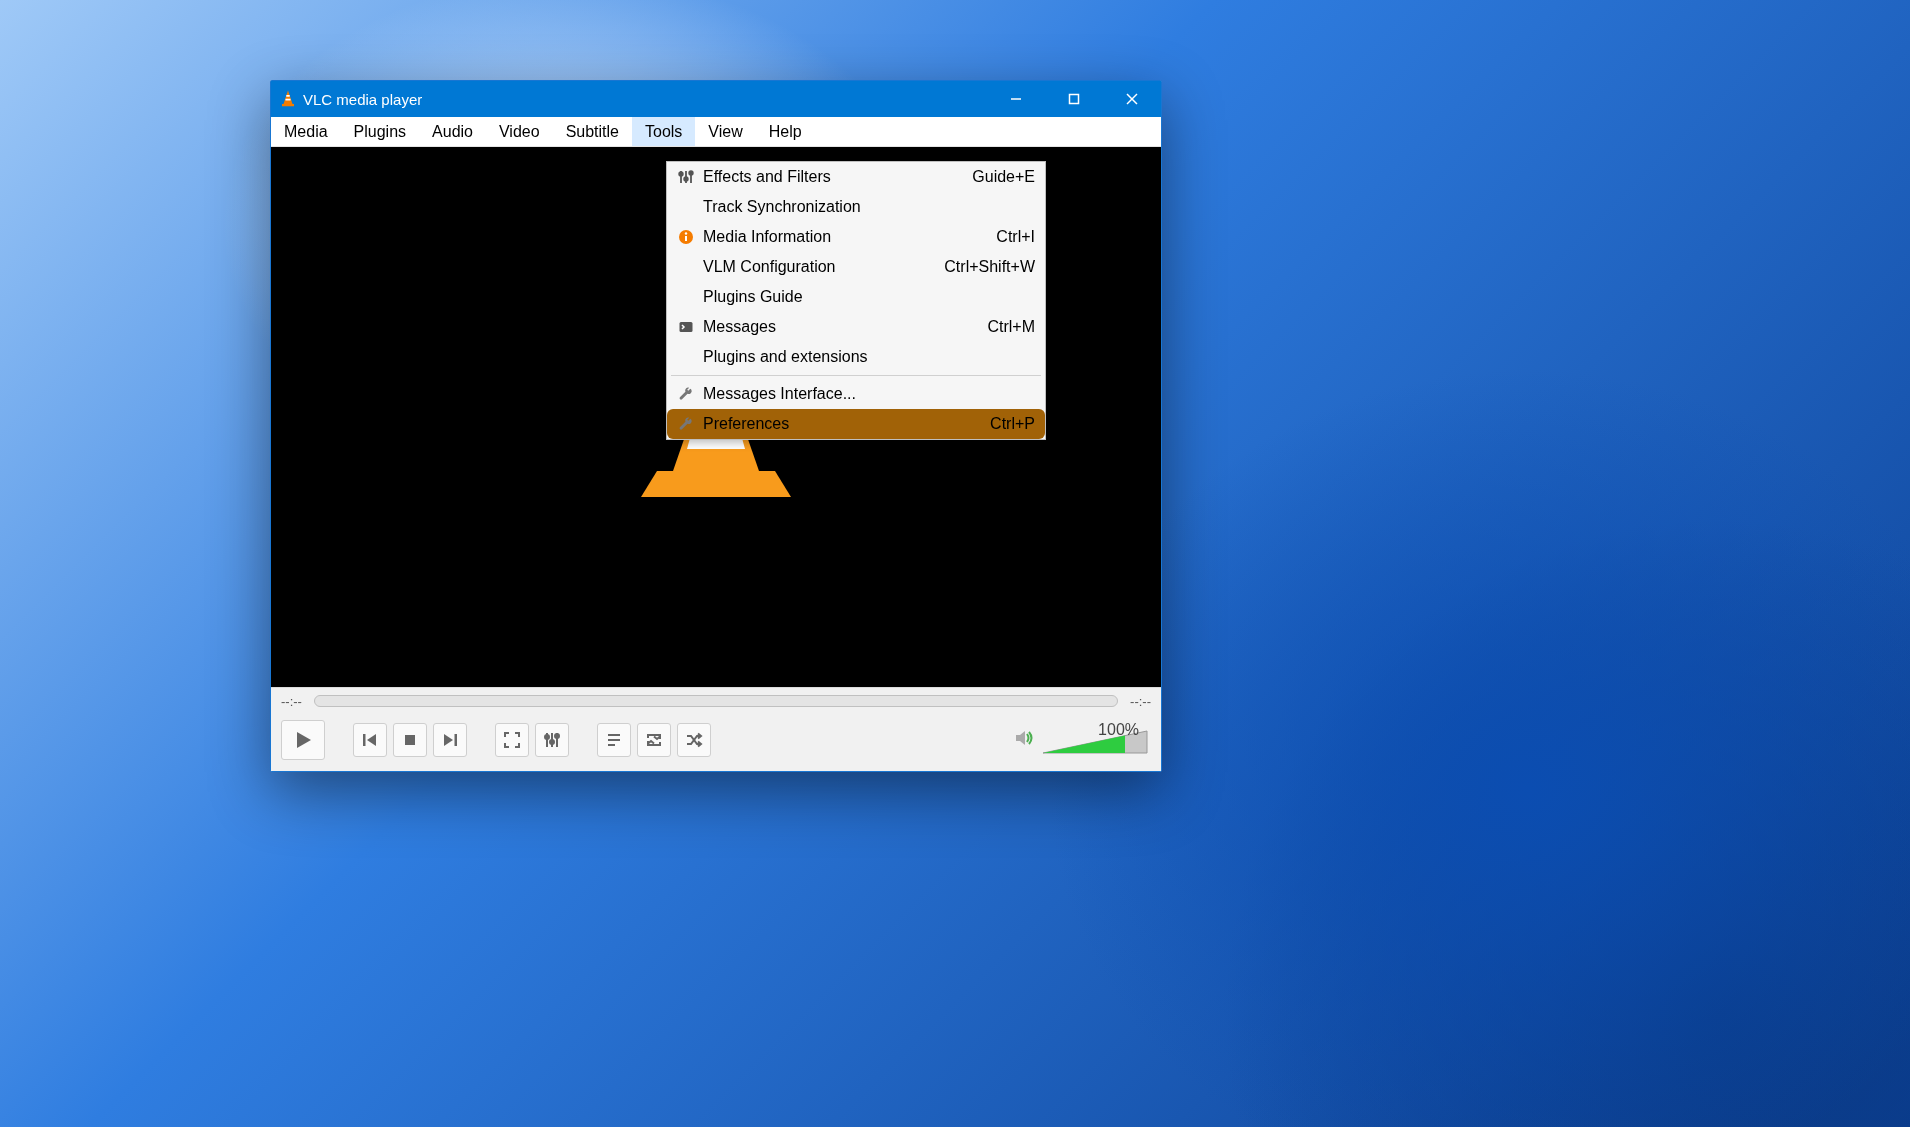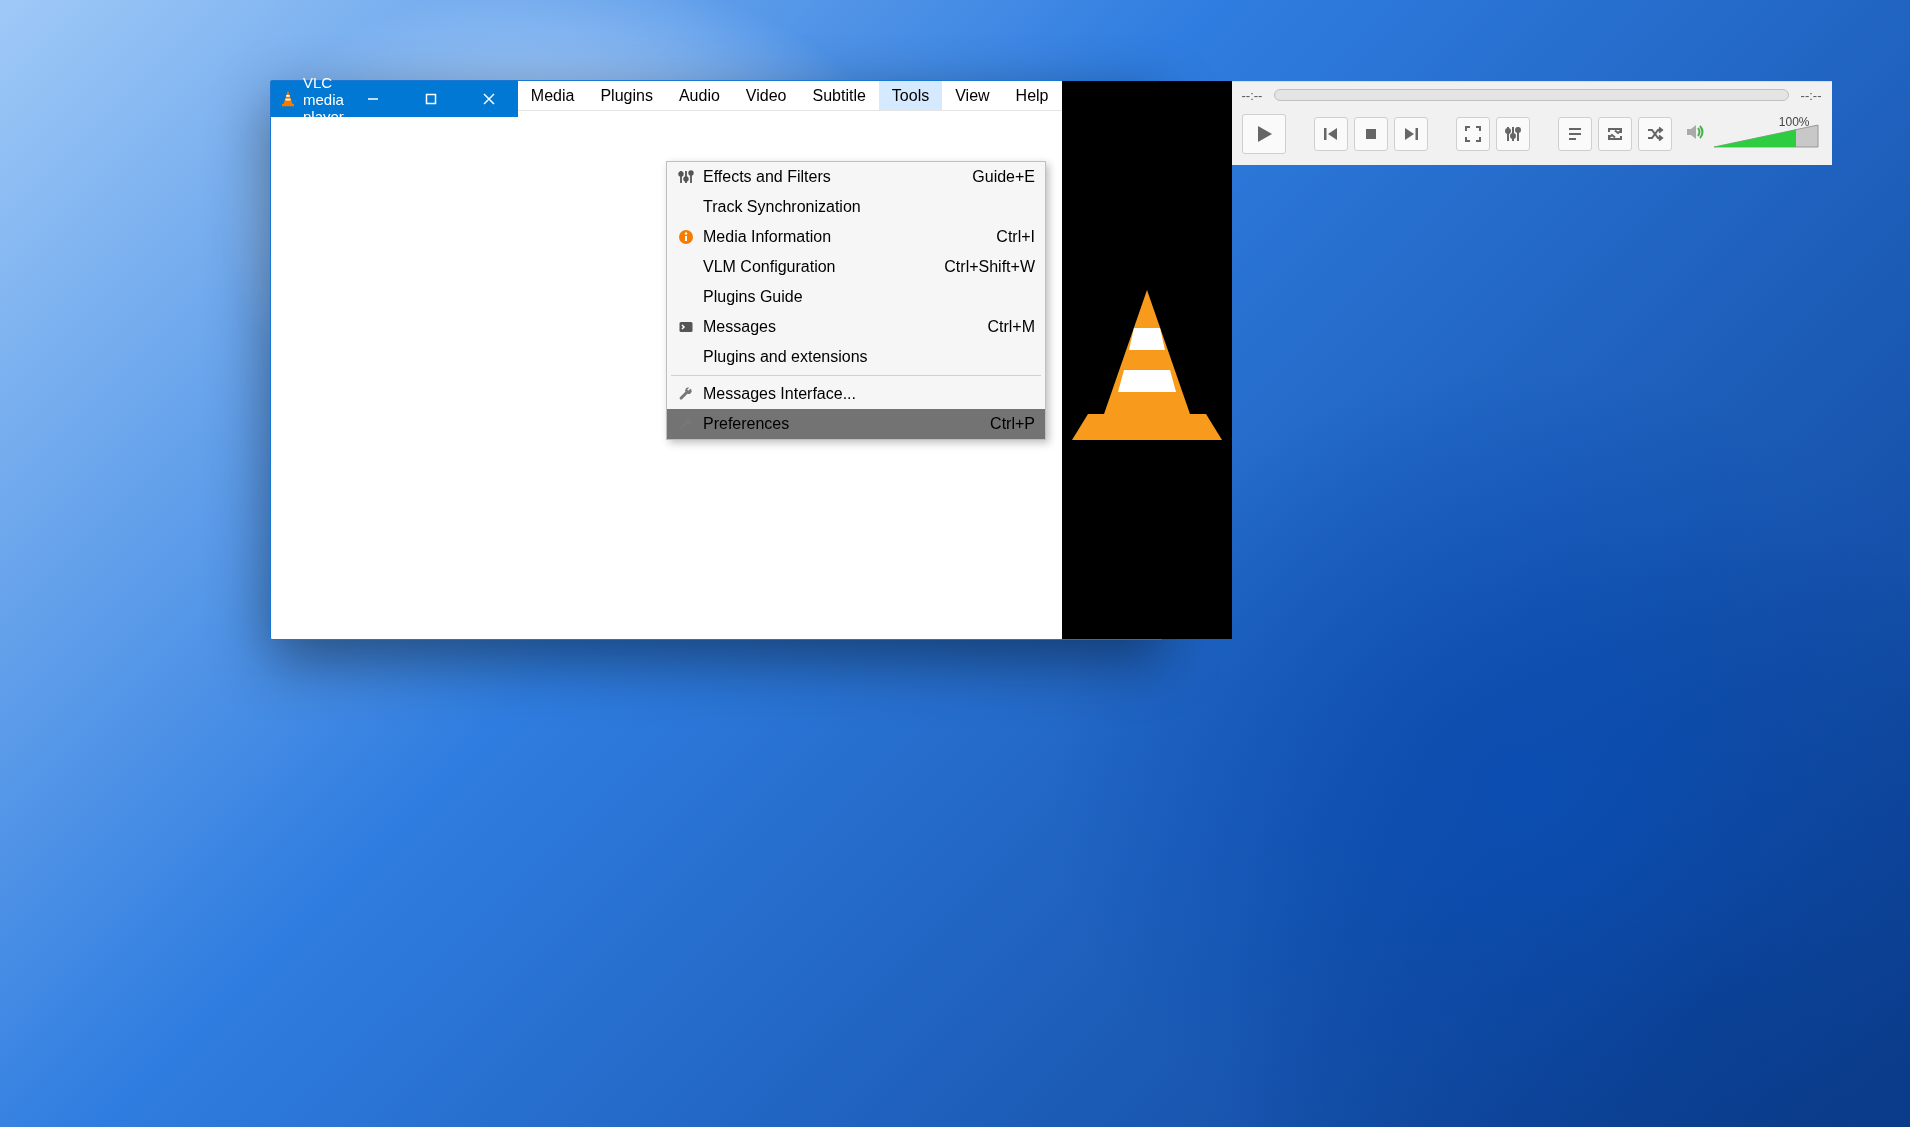--- a/index.html
+++ b/index.html
@@ -16,25 +16,25 @@
     background:
       radial-gradient(ellipse 800px 700px at 80% 70%, #0b4db1 0%, transparent 60%),
       radial-gradient(ellipse 900px 900px at 90% 90%, #0a3a86 0%, transparent 55%),
       radial-gradient(ellipse 700px 500px at 30% 20%, #d6e9ff 0%, transparent 50%),
       linear-gradient(135deg, #9fc9f7 0%, #2f7de0 40%, #0a3d91 100%);
   }
 
   .window {
     position: absolute;
     left: 270px; top: 80px;
-    width: 892px; height: 560px;
+    width: 892px; height: 692px;
     background: #fff;
     border: 1px solid #1976d2;
     box-shadow: 0 20px 60px rgba(0,0,0,0.45);
-    display: flex; flex-direction: row;
+    display: flex; flex-direction: column;
     border-radius: 2px;
     overflow: visible;
   }
 
   .titlebar {
     height: 36px;
     background: #0078d4;
     color: #fff;
     display: flex;
     align-items: center;
@@ -82,21 +82,21 @@
   }
   .ddrow {
     display: flex;
     align-items: center;
     height: 30px;
     padding: 0 10px 0 6px;
   }
   .ddrow .iconcell { width: 26px; display:flex; align-items:center; justify-content:center; }
   .ddrow .labelcell { flex: 1; padding-left: 4px; }
   .ddrow .shortcut { color: #000; padding-left: 16px; }
-  .ddrow.hl { background: #737373; }
+  .ddrow.hl { background: #a16207; border-radius: 6px; }
   .ddsep {
     height: 1px; background: #d0d0d0;
     margin: 3px 4px;
   }
 
   .videoarea {
     flex: 1;
     background: #000;
     position: relative;
     display:flex; align-items:center; justify-content:center;
@@ -142,21 +142,21 @@
   }
   .pbtn.big { min-width: 44px; height: 40px; }
   .gap { width: 16px; }
   .spacer { flex: 1; }
   .voltri {
     width: 110px; height: 34px;
     position: relative;
   }
   .vollabel {
     position: absolute; top: -2px; right: 12px;
-    font-size: 12px; color: #444;
+    font-size: 16px; color: #444;
   }
 </style>
 </head>
 <body>
 
 <div class="bloom"></div>
 
 <div class="window">
 
   <div class="titlebar">

